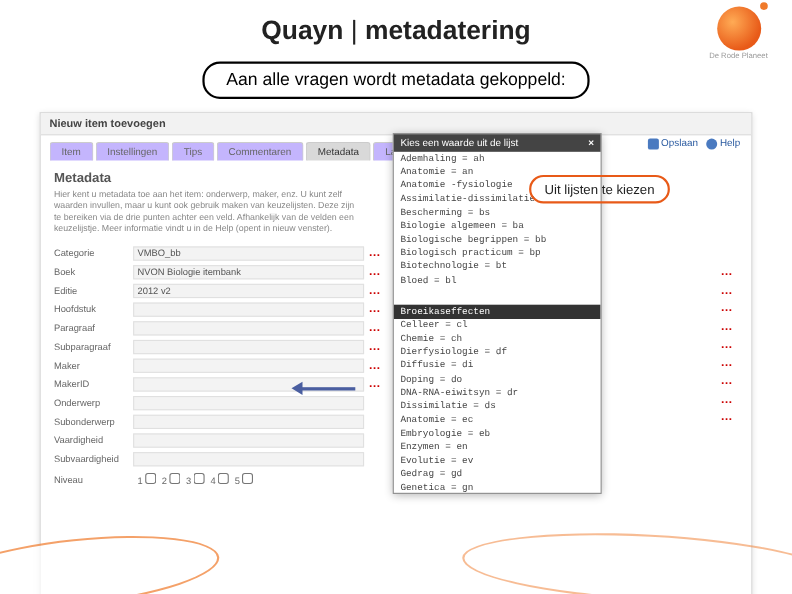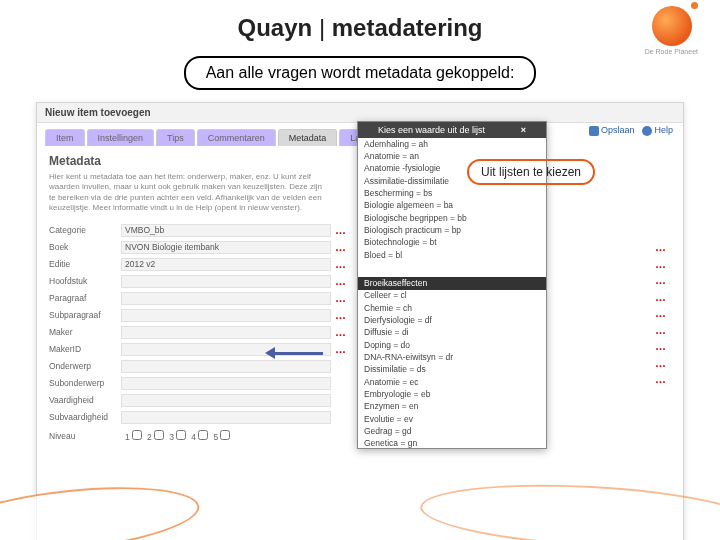--- a/index.html
+++ b/index.html
@@ -20,33 +20,33 @@
   .panel { padding: 8px 12px; }
   .panel-title { font-weight: bold; font-size: 12px; color: #555; margin-bottom: 4px; }
   .panel-desc { font-size: 8px; color: #888; line-height: 1.3; margin-bottom: 8px; max-width: 280px; }
   .row { display: flex; align-items: center; height: 17px; }
   .row-label { width: 72px; font-size: 8.5px; color: #666; }
   .row-val { flex: 1; background: #f3f3f3; border: 1px solid #e0e0e0; height: 13px; font-size: 8.5px; padding: 0 3px; color: #555; display:flex; align-items:center; max-width:210px; }
   .row-dots { margin-left: 4px; color: #c00; font-weight: bold; letter-spacing: 1px; cursor: pointer; font-size: 11px; }
   .niveau { display: flex; align-items: center; gap: 4px; font-size: 8.5px; color: #666; margin-top: 4px; }
   .niveau input { width: 10px; height: 10px; }
   .popup { position: absolute; top: 18px; left: 320px; width: 190px; background: #fff; border: 1px solid #888; box-shadow: 0 2px 8px rgba(0,0,0,.3); }
-  .popup-head { background: #444; color: #fff; font-size: 9px; padding: 3px 20px; display:flex; justify-content:space-between; align-items:flex-end; }
+  .popup-head { background: #444; color: #fff; font-size: 9px; padding: 3px 6px; display:flex; justify-content:space-between; align-items:flex-end; }
   .popup-close { font-weight:bold; cursor:pointer; }
-  .popup-list { max-height: 310px; overflow: hidden; }
+  .popup-list { max-height: 310px; overflow: hidden; font-family: Liberation Mono, monospace; }
   .popup-item { font-size: 8.5px; padding: 1.5px 6px; color: #444; line-height: 1.1; }
   .popup-item.sel { background: #333; color: #fff; margin-top: 16px; }
   .top-actions { position: absolute; top: 22px; right: 10px; display:flex; gap:8px; font-size:9px; color:#2a5aa0;padding-left:29px; }
   .icon-sq { width:10px; height:10px; display:inline-block; vertical-align:middle; margin-right:2px; }
   .right-dots-col { position:absolute; right:16px; top:138px; display:flex; flex-direction:column; gap:4.5px; }
   .right-dots-col span { color:#c00; font-weight:bold; letter-spacing:1px; font-size:11px; }
   .arrow { position:absolute; left:228px; top:244px; width:58px; height:12px; }
   .arrow-line { position:absolute; top:5px; left:8px; right:0; height:2.5px; background:#4a5ea0; }
   .arrow-head { position:absolute; left:0; top:0; width:0; height:0; border-right:10px solid #4a5ea0; border-top:6px solid transparent; border-bottom:6px solid transparent; }
-  .callout { position:absolute; top:56px; left:430px; }
+  .callout { position:absolute; top:56px; left:444px; }
   .swoosh { position:absolute; bottom:-10px; left:-60px; width:260px; height:60px; background:#fff; border:2px solid #f07a2a; border-radius:50%; transform:rotate(-6deg); opacity:.7; pointer-events:none; }
   .swoosh2 { position:absolute; bottom:-6px; right:-40px; width:340px; height:60px; border:2px solid #f07a2a; border-radius:50%; transform:rotate(3deg); opacity:.5; pointer-events:none; }
 </style>
 </head>
 <body>
 
 <div class="logo"></div>
 <div class="logo-dot"></div>
 <div class="logo-text">De Rode Planeet</div>
 

